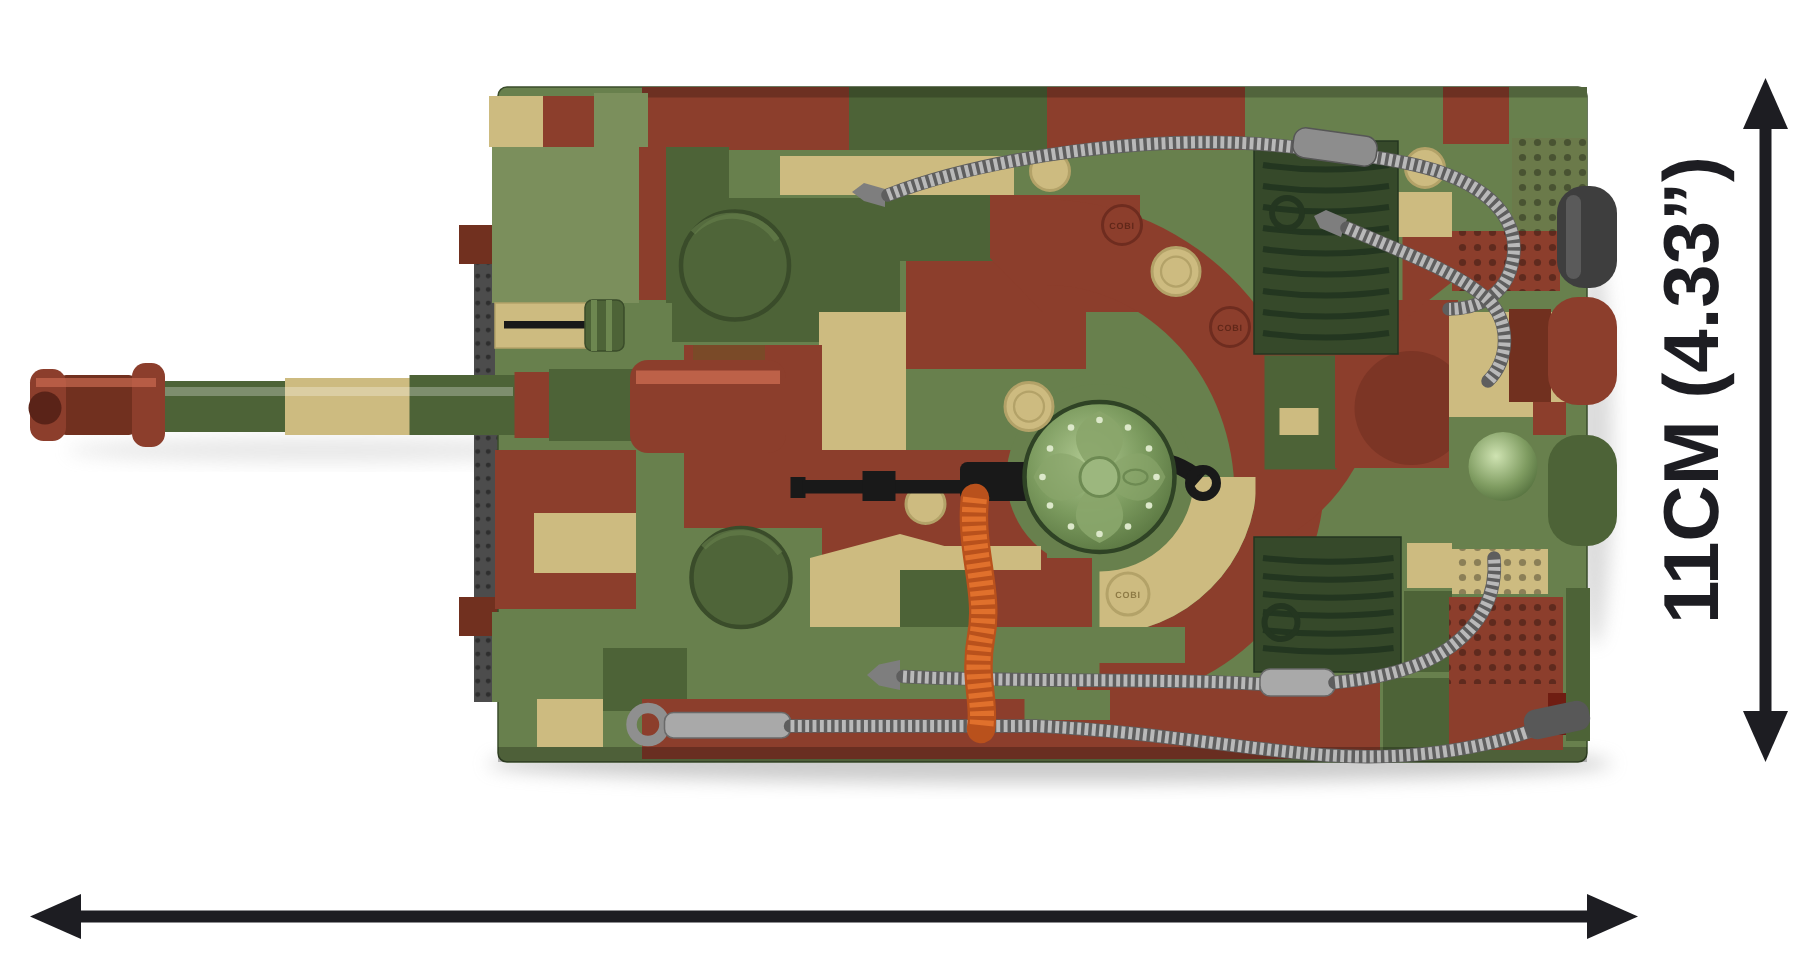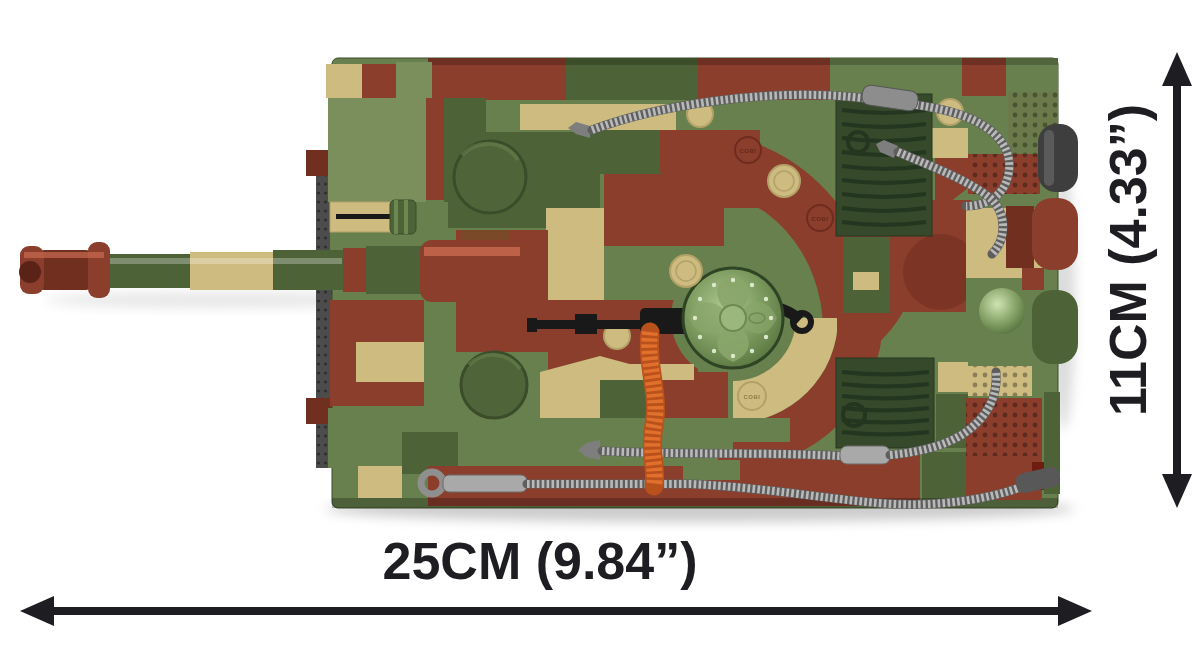--- a/index.html
+++ b/index.html
@@ -308,16 +308,15 @@
     <polygon points="20,611 54,596 54,626" class="arrow"></polygon>
     <polygon points="1092,611 1058,596 1058,626" class="arrow"></polygon>
   </g>
   <g>
     <line x1="1177" y1="82" x2="1177" y2="478" class="arrow-line"></line>
     <polygon points="1177,52 1162,86 1192,86" class="arrow"></polygon>
     <polygon points="1177,508 1162,474 1192,474" class="arrow"></polygon>
   </g>
 </svg>
 
-<div id="dim-width-label" class="dim-label">25CM (9.84”)</div>
 <div id="dim-height-label" class="dim-label">11CM (4.33”)</div>
 
 </div>
 
 </body></html>

